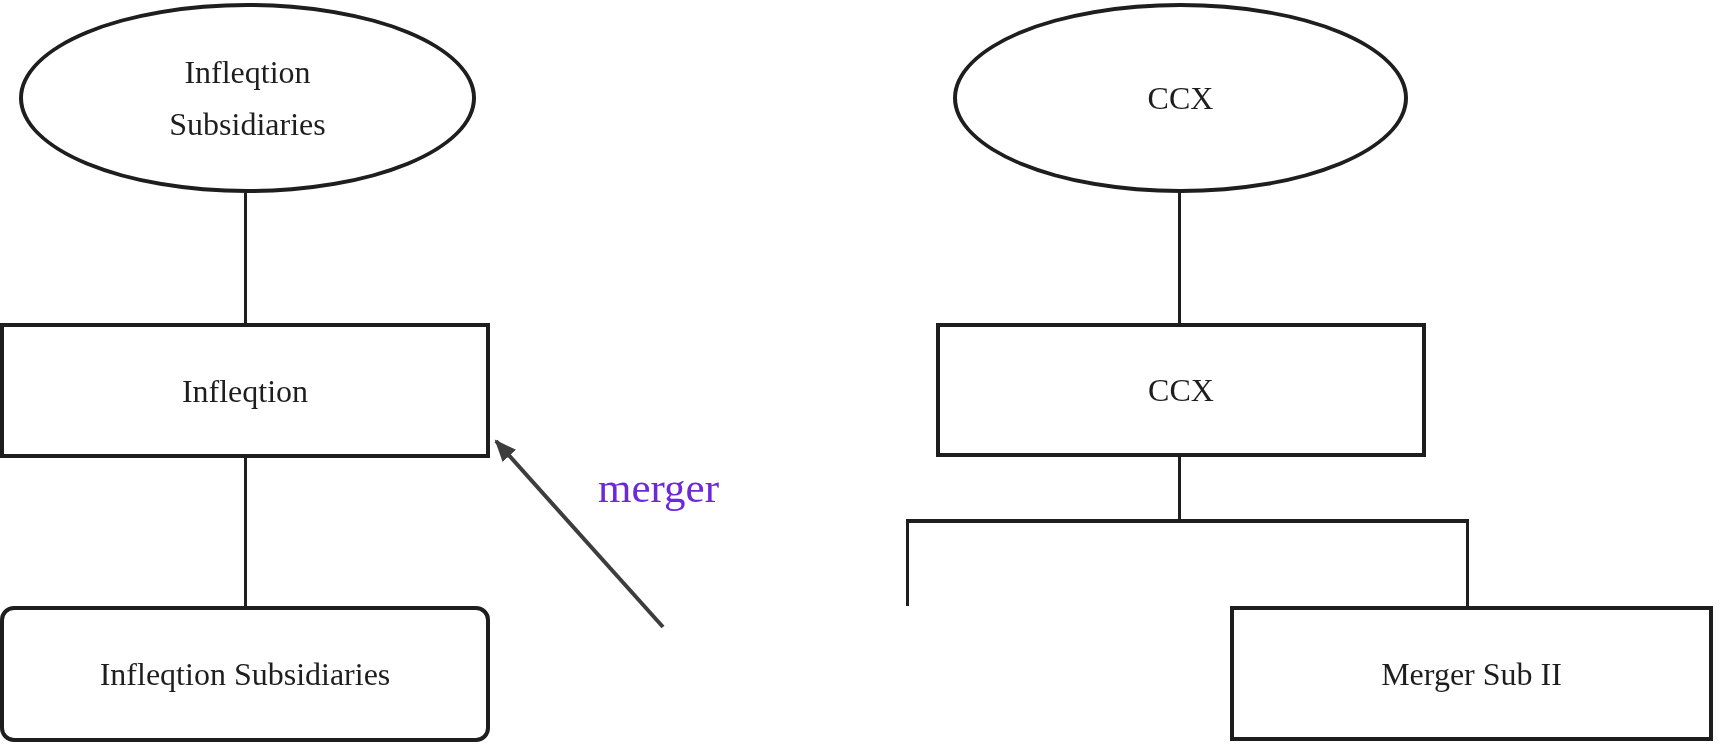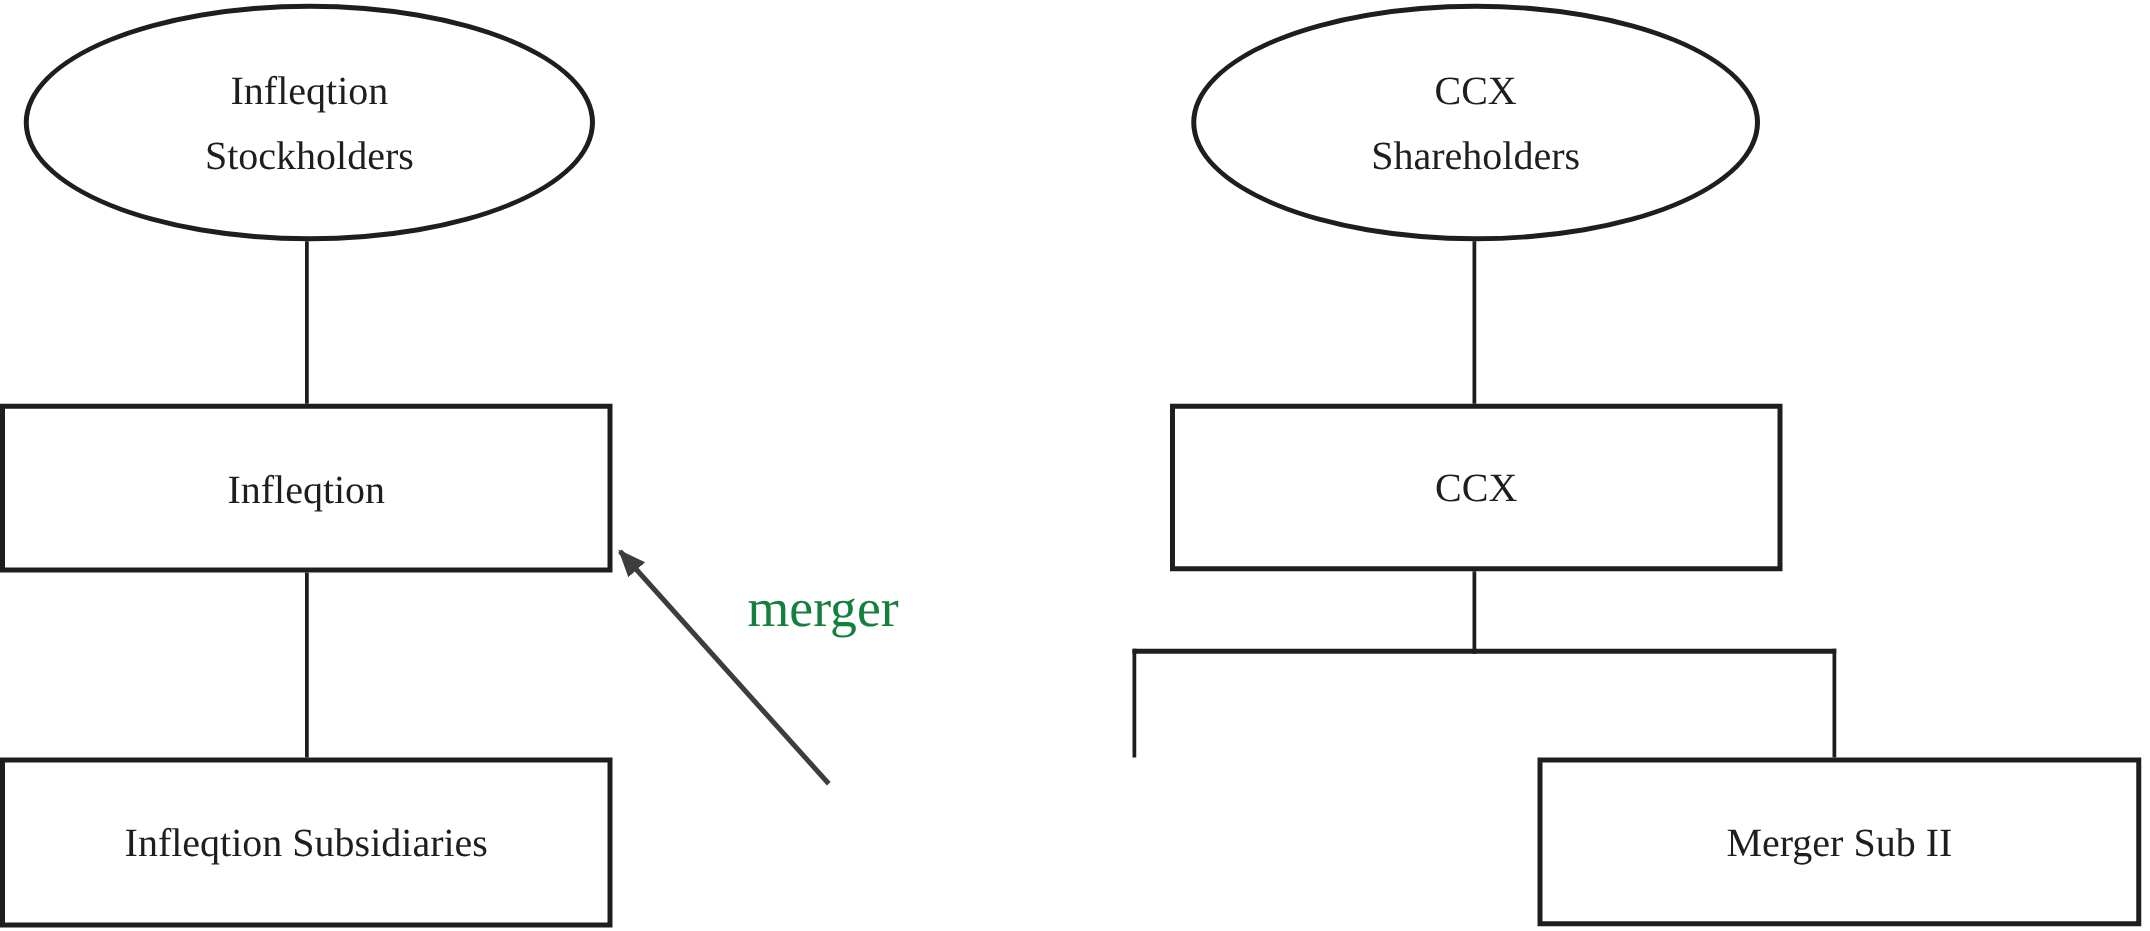--- a/index.html
+++ b/index.html
@@ -47,53 +47,52 @@
     height: 745px;
     pointer-events: none;
   }
   .edge-label {
     position: absolute;
     left: 598px;
     top: 466px;
     width: 160px;
     font-size: 43px;
     line-height: 43px;
-    color: #15803d;
+    color: #6d28d9;
     text-align: left;
     white-space: nowrap;
   }
 </style>
 </head>
 <body>
 
 <div class="canvas">
 
   <div class="node ellipse" style="left:19px; top:3px; width:457px; height:190px;">
     <div class="lbl">
       <span class="lbl">Infleqtion</span>
-      <span class="lbl">Stockholders</span>
+      <span class="lbl">Subsidiaries</span>
     </div>
   </div>
 
   <div class="node ellipse" style="left:953px; top:3px; width:455px; height:190px;">
     <div class="lbl">
       <span class="lbl">CCX</span>
-      <span class="lbl">Shareholders</span>
     </div>
   </div>
 
   <div class="node" style="left:0px; top:323px; width:490px; height:135px;">
     <span class="lbl">Infleqtion</span>
   </div>
 
   <div class="node" style="left:936px; top:323px; width:490px; height:134px;">
     <span class="lbl">CCX</span>
   </div>
 
-  <div class="node" style="left:0px; top:606px; width:490px; height:136px;">
+  <div class="node" style="left:0px; top:606px; width:490px; height:136px;border-radius:14px;">
     <span class="lbl">Infleqtion Subsidiaries</span>
   </div>
 
 
   <div class="node" style="left:1230px; top:606px; width:483px; height:135px;align-items:center;">
     <span class="lbl">Merger Sub II</span>
   </div>
 
   <div class="line" style="left:244px; top:193px; width:3px; height:130px;"></div>
   <div class="line" style="left:244px; top:458px; width:3px; height:148px;"></div>

